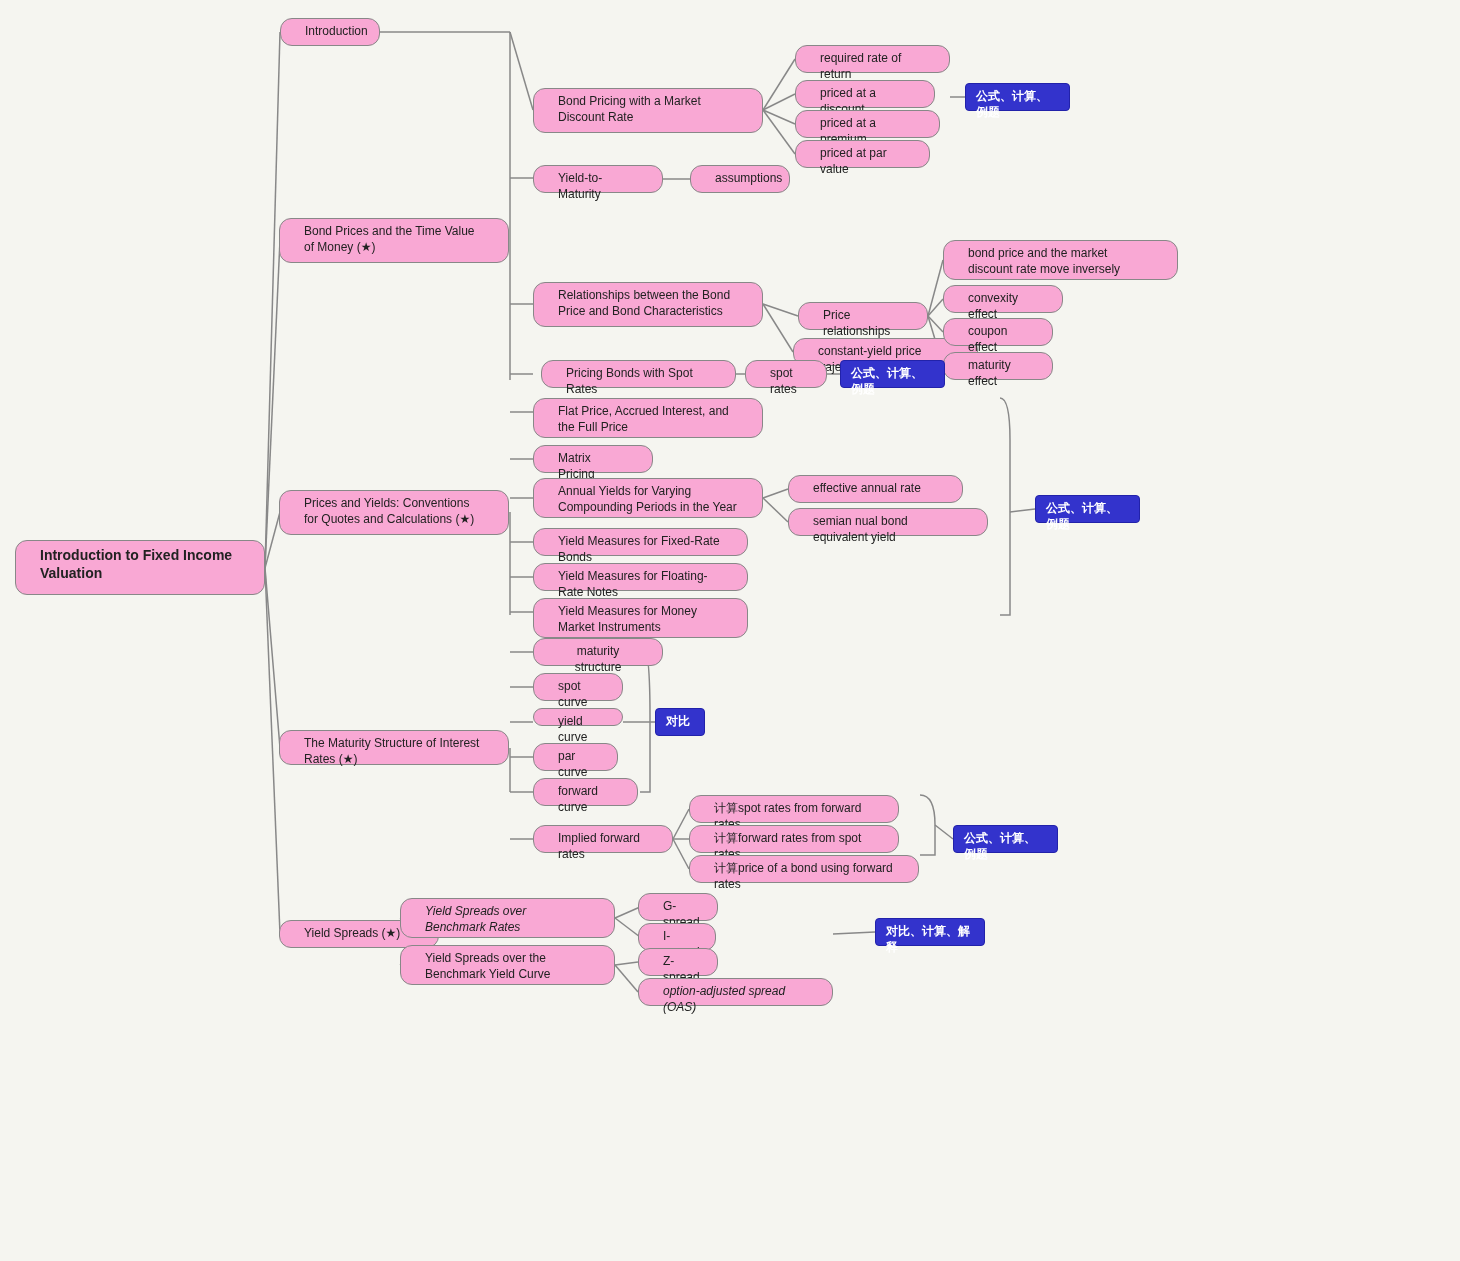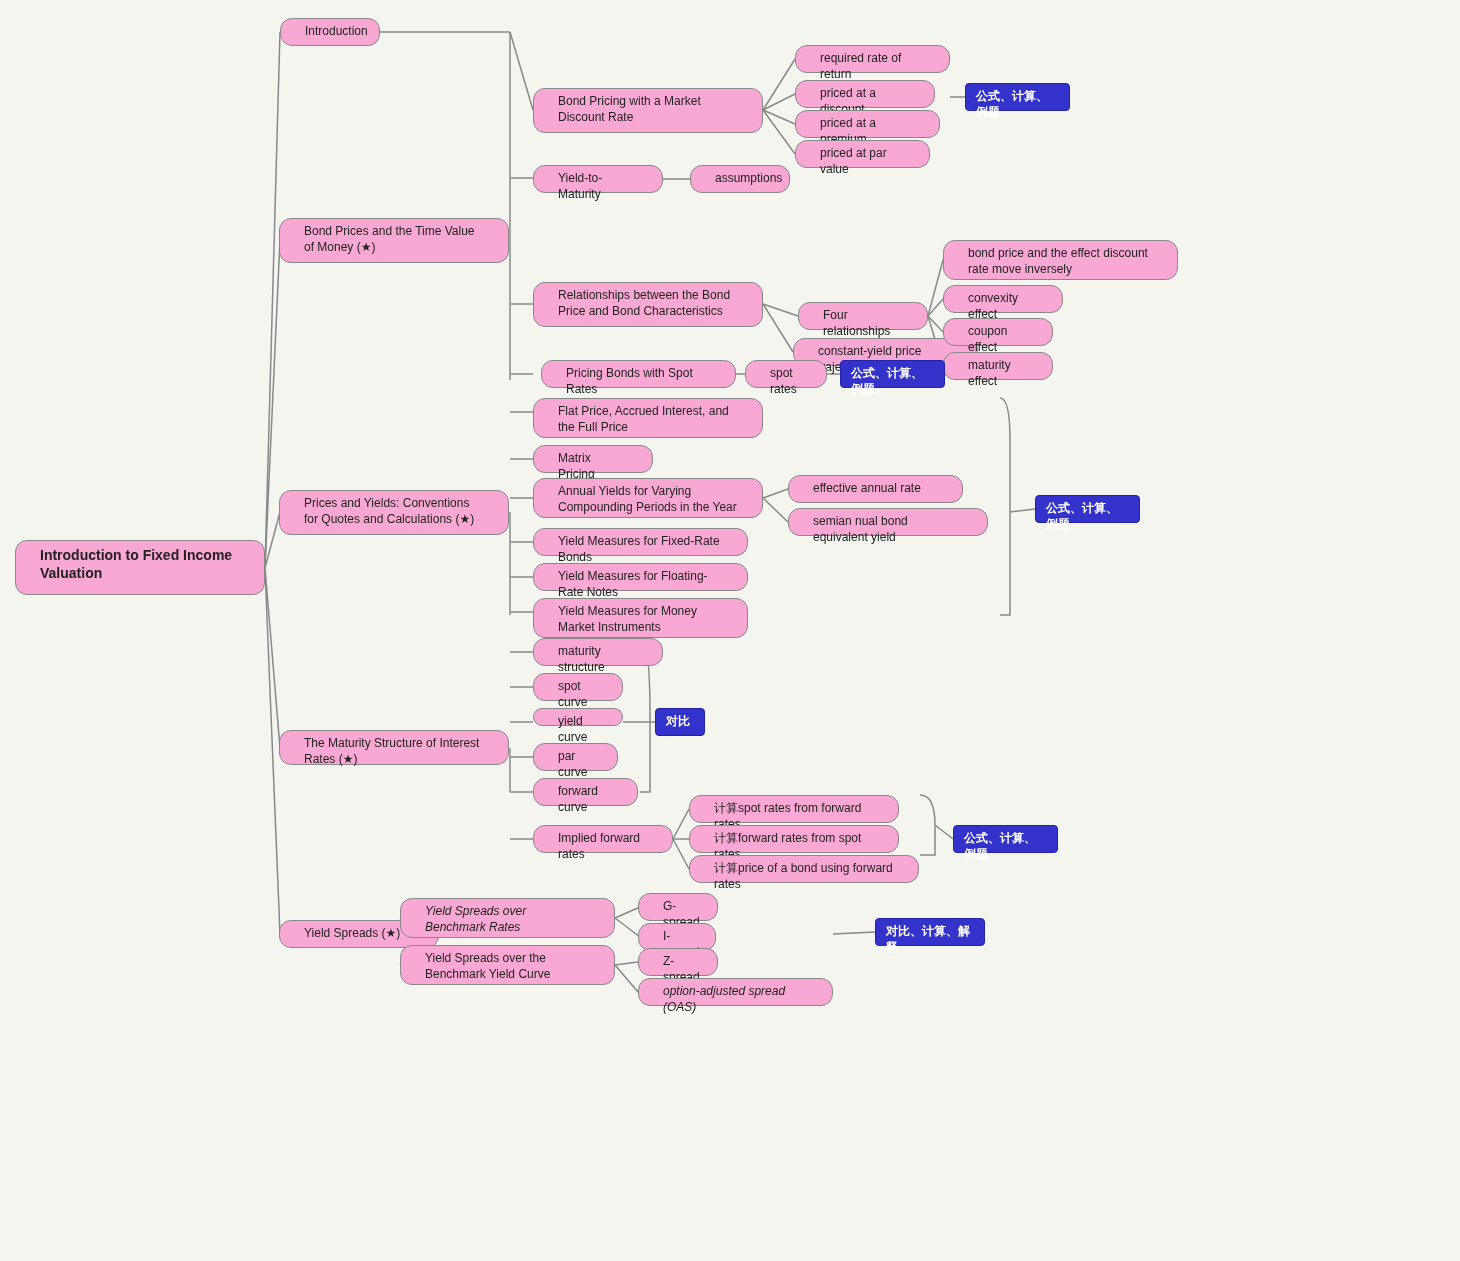--- a/index.html
+++ b/index.html
@@ -197,21 +197,21 @@
 
 <div class="node" style="left:533px;top:563px;width:215px;height:28px;">
   <span>Yield Measures for Floating-Rate Notes</span>
 </div>
 
 <div class="node" style="left:533px;top:598px;width:215px;height:40px;">
   <span>Yield Measures for Money Market
 Instruments</span>
 </div>
 
-<div class="node" style="left:533px;top:638px;width:130px;height:28px;">
+<div class="node" style="left:533px;top:638px;width:130px;height:28px;text-align:center;">
   <span>maturity structure</span>
 </div>
 
 <div class="node" style="left:533px;top:673px;width:90px;height:28px;">
   <span>spot curve</span>
 </div>
 
 <div class="node" style="left:533px;top:708px;width:90px;height:18px;">
   <span>yield curve</span>
 </div>
@@ -263,29 +263,29 @@
 
 <div class="node" style="left:795px;top:140px;width:135px;height:28px;">
   <span>priced at par value</span>
 </div>
 
 <div class="node" style="left:690px;top:165px;width:100px;height:28px;">
   <span>assumptions</span>
 </div>
 
 <div class="node" style="left:798px;top:302px;width:130px;height:28px;">
-  <span>Four relationships</span>
+  <span>Price relationships</span>
 </div>
 
 <div class="node" style="left:793px;top:338px;width:185px;height:28px;">
   <span>constant-yield price trajectory</span>
 </div>
 
 <div class="node" style="left:943px;top:240px;width:235px;height:40px;">
-  <span>bond price and the effect discount rate
+  <span>bond price and the market discount rate
 move inversely</span>
 </div>
 
 <div class="node" style="left:943px;top:285px;width:120px;height:28px;">
   <span>convexity effect</span>
 </div>
 
 <div class="node" style="left:943px;top:318px;width:110px;height:28px;">
   <span>coupon effect</span>
 </div>

